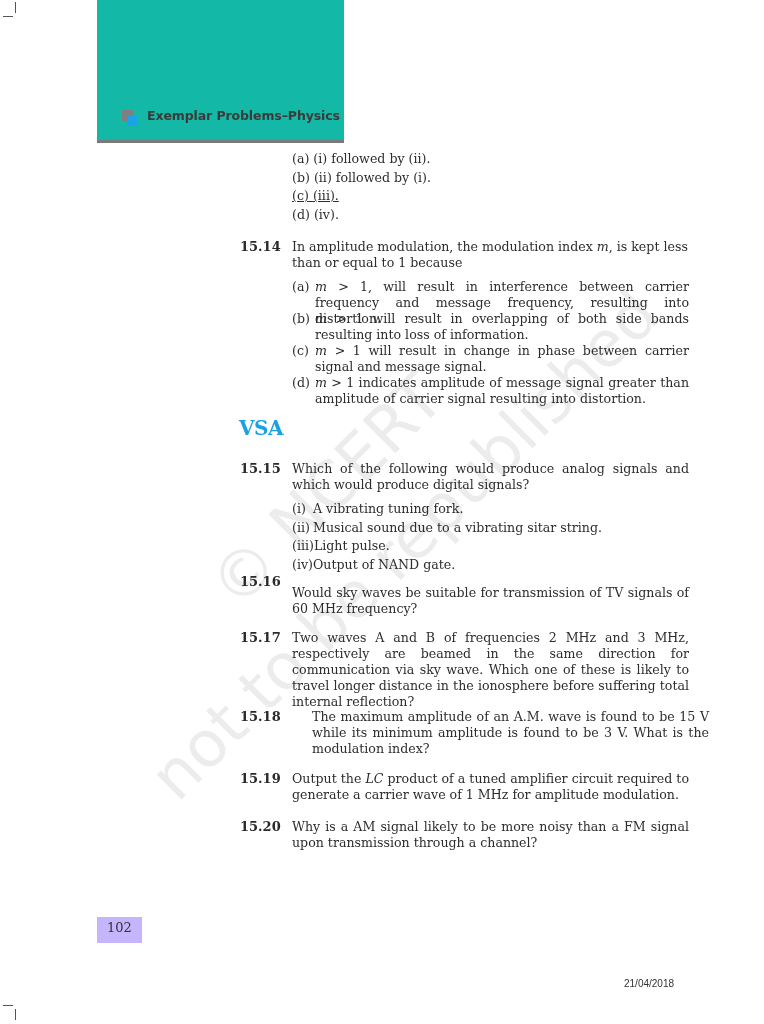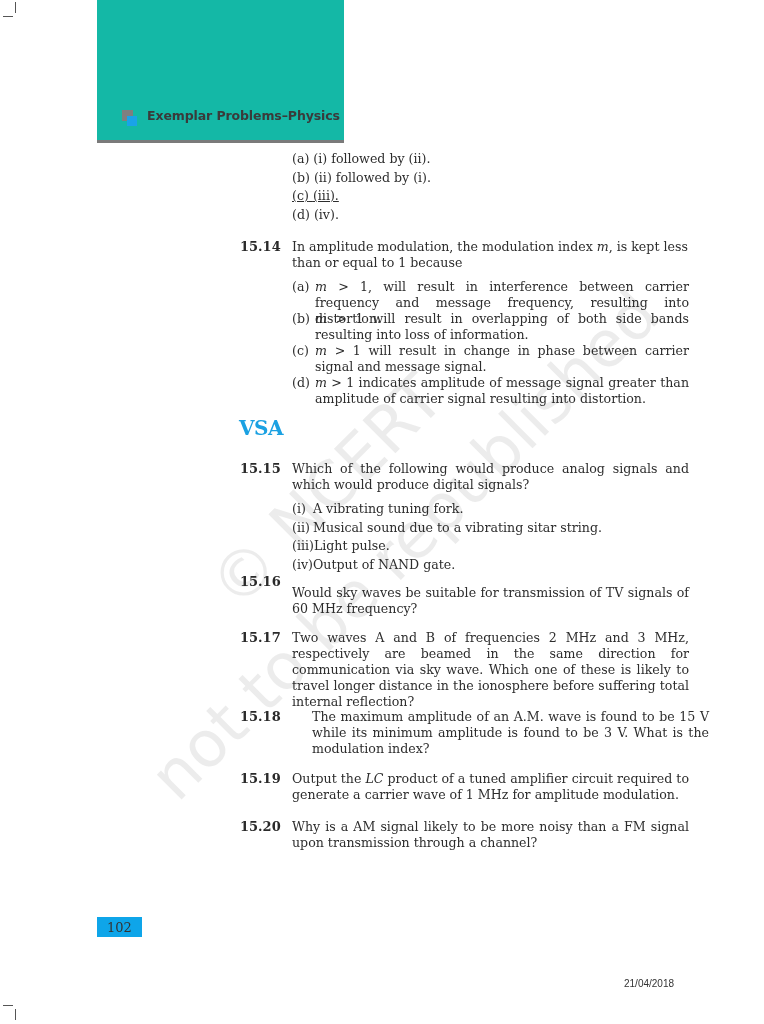--- a/index.html
+++ b/index.html
@@ -126,22 +126,22 @@
       font-weight: bold;
       font-size: 20px;
       color: #1ba1e2;
       letter-spacing: -0.5px;
     }
     .pagenum {
       position: absolute;
       left: 97px;
       top: 917px;
       width: 45px;
-      height: 20px;
-      background: #0ea5e9;
+      height: 26px;
+      background: #c4b5fd;
       text-align: center;
       font-size: 13px;
       line-height: 22px;
       color: #333;
     }
     .date {
       position: absolute;
       left: 624px;
       top: 978px;
       font-family: "Liberation Sans", "DejaVu Sans", sans-serif;

